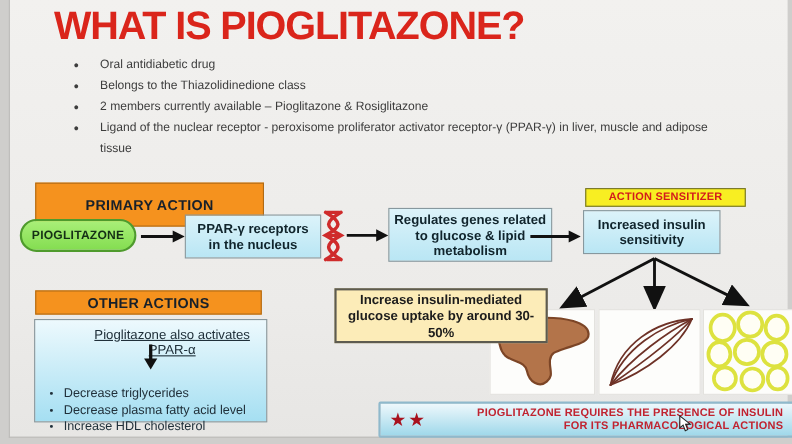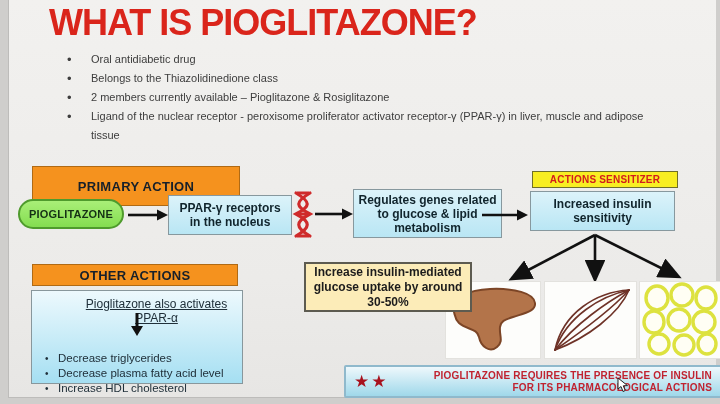--- a/index.html
+++ b/index.html
@@ -37,21 +37,21 @@
     border:1px solid #87989e; display:flex; align-items:center; justify-content:center;
     text-align:center; font-size:12px; font-weight:bold; color:#10242c; line-height:14px; padding:2px 4px;
   }
   .yellow-tag {
     position:absolute; left:523px; top:171px; width:146px; height:17px;
     background:#f8ee22; border:1px solid #6f6f2a;
     display:flex; align-items:center; justify-content:center;
     font-size:10px; font-weight:bold; color:#d31c1c; letter-spacing:.2px;
   }
   .uptake {
-    position:absolute; left:295px; top:262px; width:168px; height:50px; z-index:5;
+    position:absolute; left:295px; top:262px; width:194px; height:50px; z-index:5;
     background:#fcecb8; border:2px solid #5d5b50;
     display:flex; align-items:center; justify-content:center; text-align:center;
     font-size:12px; font-weight:bold; color:#1c1c1c; line-height:15px; padding:2px 6px;
   }
   .otherbox {
     position:absolute; left:22px; top:290px; width:212px; height:94px;
     background:linear-gradient(180deg,#edf9fd 0%,#a5dff2 100%);
     border:1px solid #88979c; padding:4px 6px;
   }
   .otherbox .sub {
@@ -113,23 +113,23 @@
       <polygon points="27,1.5 38,7 27,12.5" fill="#111"></polygon>
     </svg>
 
     <div class="bluebox" style="left:344px; top:189px; width:149px; height:49px;">Regulates genes related to glucose &amp; lipid metabolism</div>
 
     <svg class="arrow" style="left:473px; top:208px;" width="46" height="14">
       <line x1="0" y1="7" x2="36" y2="7" stroke="#111" stroke-width="2.6"></line>
       <polygon points="35,1.5 46,7 35,12.5" fill="#111"></polygon>
     </svg>
 
-    <div class="yellow-tag">ACTIONS SENSITIZER</div>
-
-    <div class="bluebox" style="left:521px; top:191px; width:145px; height:40px;">Increased insulin sensitivity</div>
+    <div class="yellow-tag">ACTION SENSITIZER</div>
+
+    <div class="bluebox" style="left:521px; top:191px; width:125px; height:40px;">Increased insulin sensitivity</div>
 
     <svg class="arrow" style="left:470px; top:232px;" width="240" height="52" viewBox="0 0 240 52">
       <defs>
         <marker id="ah" markerWidth="9" markerHeight="8" refX="7" refY="4" orient="auto">
           <polygon points="0,0 9,4 0,8" fill="#111"></polygon>
         </marker>
       </defs>
       <line x1="116" y1="3" x2="34" y2="46" stroke="#111" stroke-width="2.6" marker-end="url(#ah)"></line>
       <line x1="116" y1="3" x2="116" y2="46" stroke="#111" stroke-width="2.6" marker-end="url(#ah)"></line>
       <line x1="116" y1="3" x2="198" y2="44" stroke="#111" stroke-width="2.6" marker-end="url(#ah)"></line>

